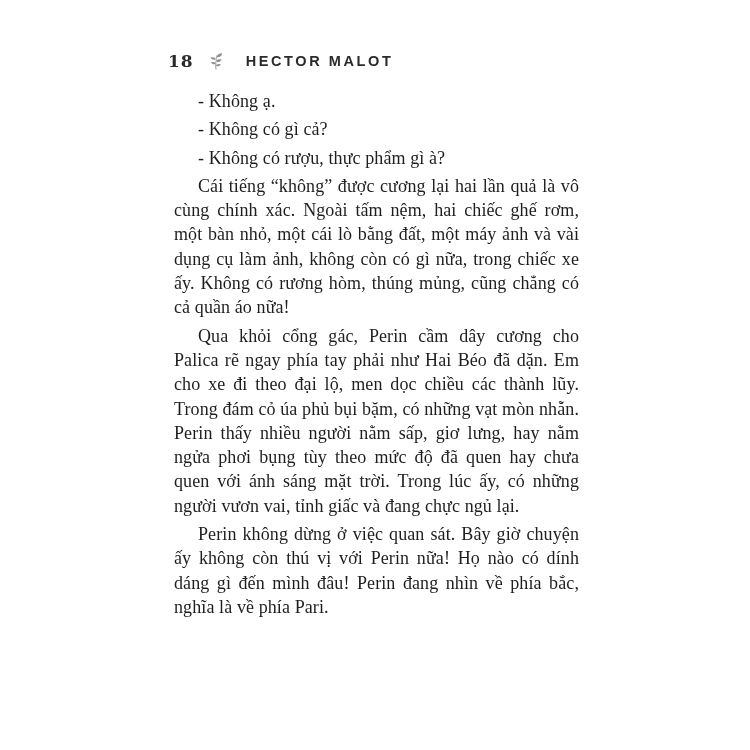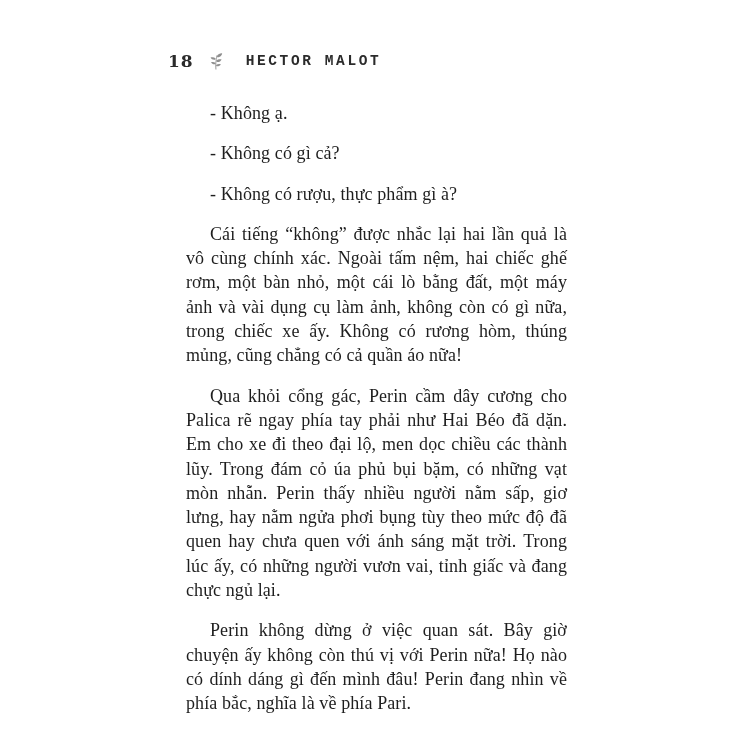--- a/index.html
+++ b/index.html
@@ -33,38 +33,38 @@
     letter-spacing: 1px;
   }
   .ornament {
     margin-left: 13px;
     width: 17px;
     height: 19px;
     display: inline-block;
   }
   .author-name {
     margin-left: 22px;
-    font-family: Liberation Mono, monospace;
+    font-family: Liberation Sans, sans-serif;
     font-size: 14.5px;
     font-weight: bold;
     letter-spacing: 2.6px;
     transform: scaleY(1.05);
   }
   .text-body {
     position: absolute;
     left: 170px;
     top: 85px;
     width: 413px;
     color: var(--text-color, #1e1e1e);
     font-size: 18px;
     line-height: 24.3px;
     letter-spacing: 0.1px;
   }
   .text-body p.para {
-    margin: 16px;
+    margin: 4px;
     text-indent: 24px;
   }
   .text-body p.prose {
     text-align: justify;
     text-align-last: left;
   }
   .text-body p.dialogue {
     text-align: left;
   }
 </style>
@@ -87,18 +87,18 @@
         </g>
       </svg>
     </span>
     <span class="author-name">HECTOR MALOT</span>
   </div>
 
   <div class="text-body">
       <p class="para dialogue">- Không ạ.</p>
       <p class="para dialogue">- Không có gì cả?</p>
       <p class="para dialogue">- Không có rượu, thực phẩm gì à?</p>
-      <p class="para prose">Cái tiếng “không” được nhắc lại hai lần quả là vô cùng chính xác. Ngoài tấm nệm, hai chiếc ghế rơm, một bàn nhỏ, một cái lò bằng đất, một máy ảnh và vài dụng cụ làm ảnh, không còn có gì nữa, trong chiếc xe ấy. Không có rương hòm, thúng mủng, cũng chẳng có cả quần áo nữa!</p>
+      <p class="para prose">Cái tiếng “không” được cương lại hai lần quả là vô cùng chính xác. Ngoài tấm nệm, hai chiếc ghế rơm, một bàn nhỏ, một cái lò bằng đất, một máy ảnh và vài dụng cụ làm ảnh, không còn có gì nữa, trong chiếc xe ấy. Không có rương hòm, thúng mủng, cũng chẳng có cả quần áo nữa!</p>
       <p class="para prose">Qua khỏi cổng gác, Perin cầm dây cương cho Palica rẽ ngay phía tay phải như Hai Béo đã dặn. Em cho xe đi theo đại lộ, men dọc chiều các thành lũy. Trong đám cỏ úa phủ bụi bặm, có những vạt mòn nhẵn. Perin thấy nhiều người nằm sấp, giơ lưng, hay nằm ngửa phơi bụng tùy theo mức độ đã quen hay chưa quen với ánh sáng mặt trời. Trong lúc ấy, có những người vươn vai, tỉnh giấc và đang chực ngủ lại.</p>
       <p class="para prose">Perin không dừng ở việc quan sát. Bây giờ chuyện ấy không còn thú vị với Perin nữa! Họ nào có dính dáng gì đến mình đâu! Perin đang nhìn về phía bắc, nghĩa là về phía Pari.</p>
     </div>
 
 </div>
 
 </body></html>

